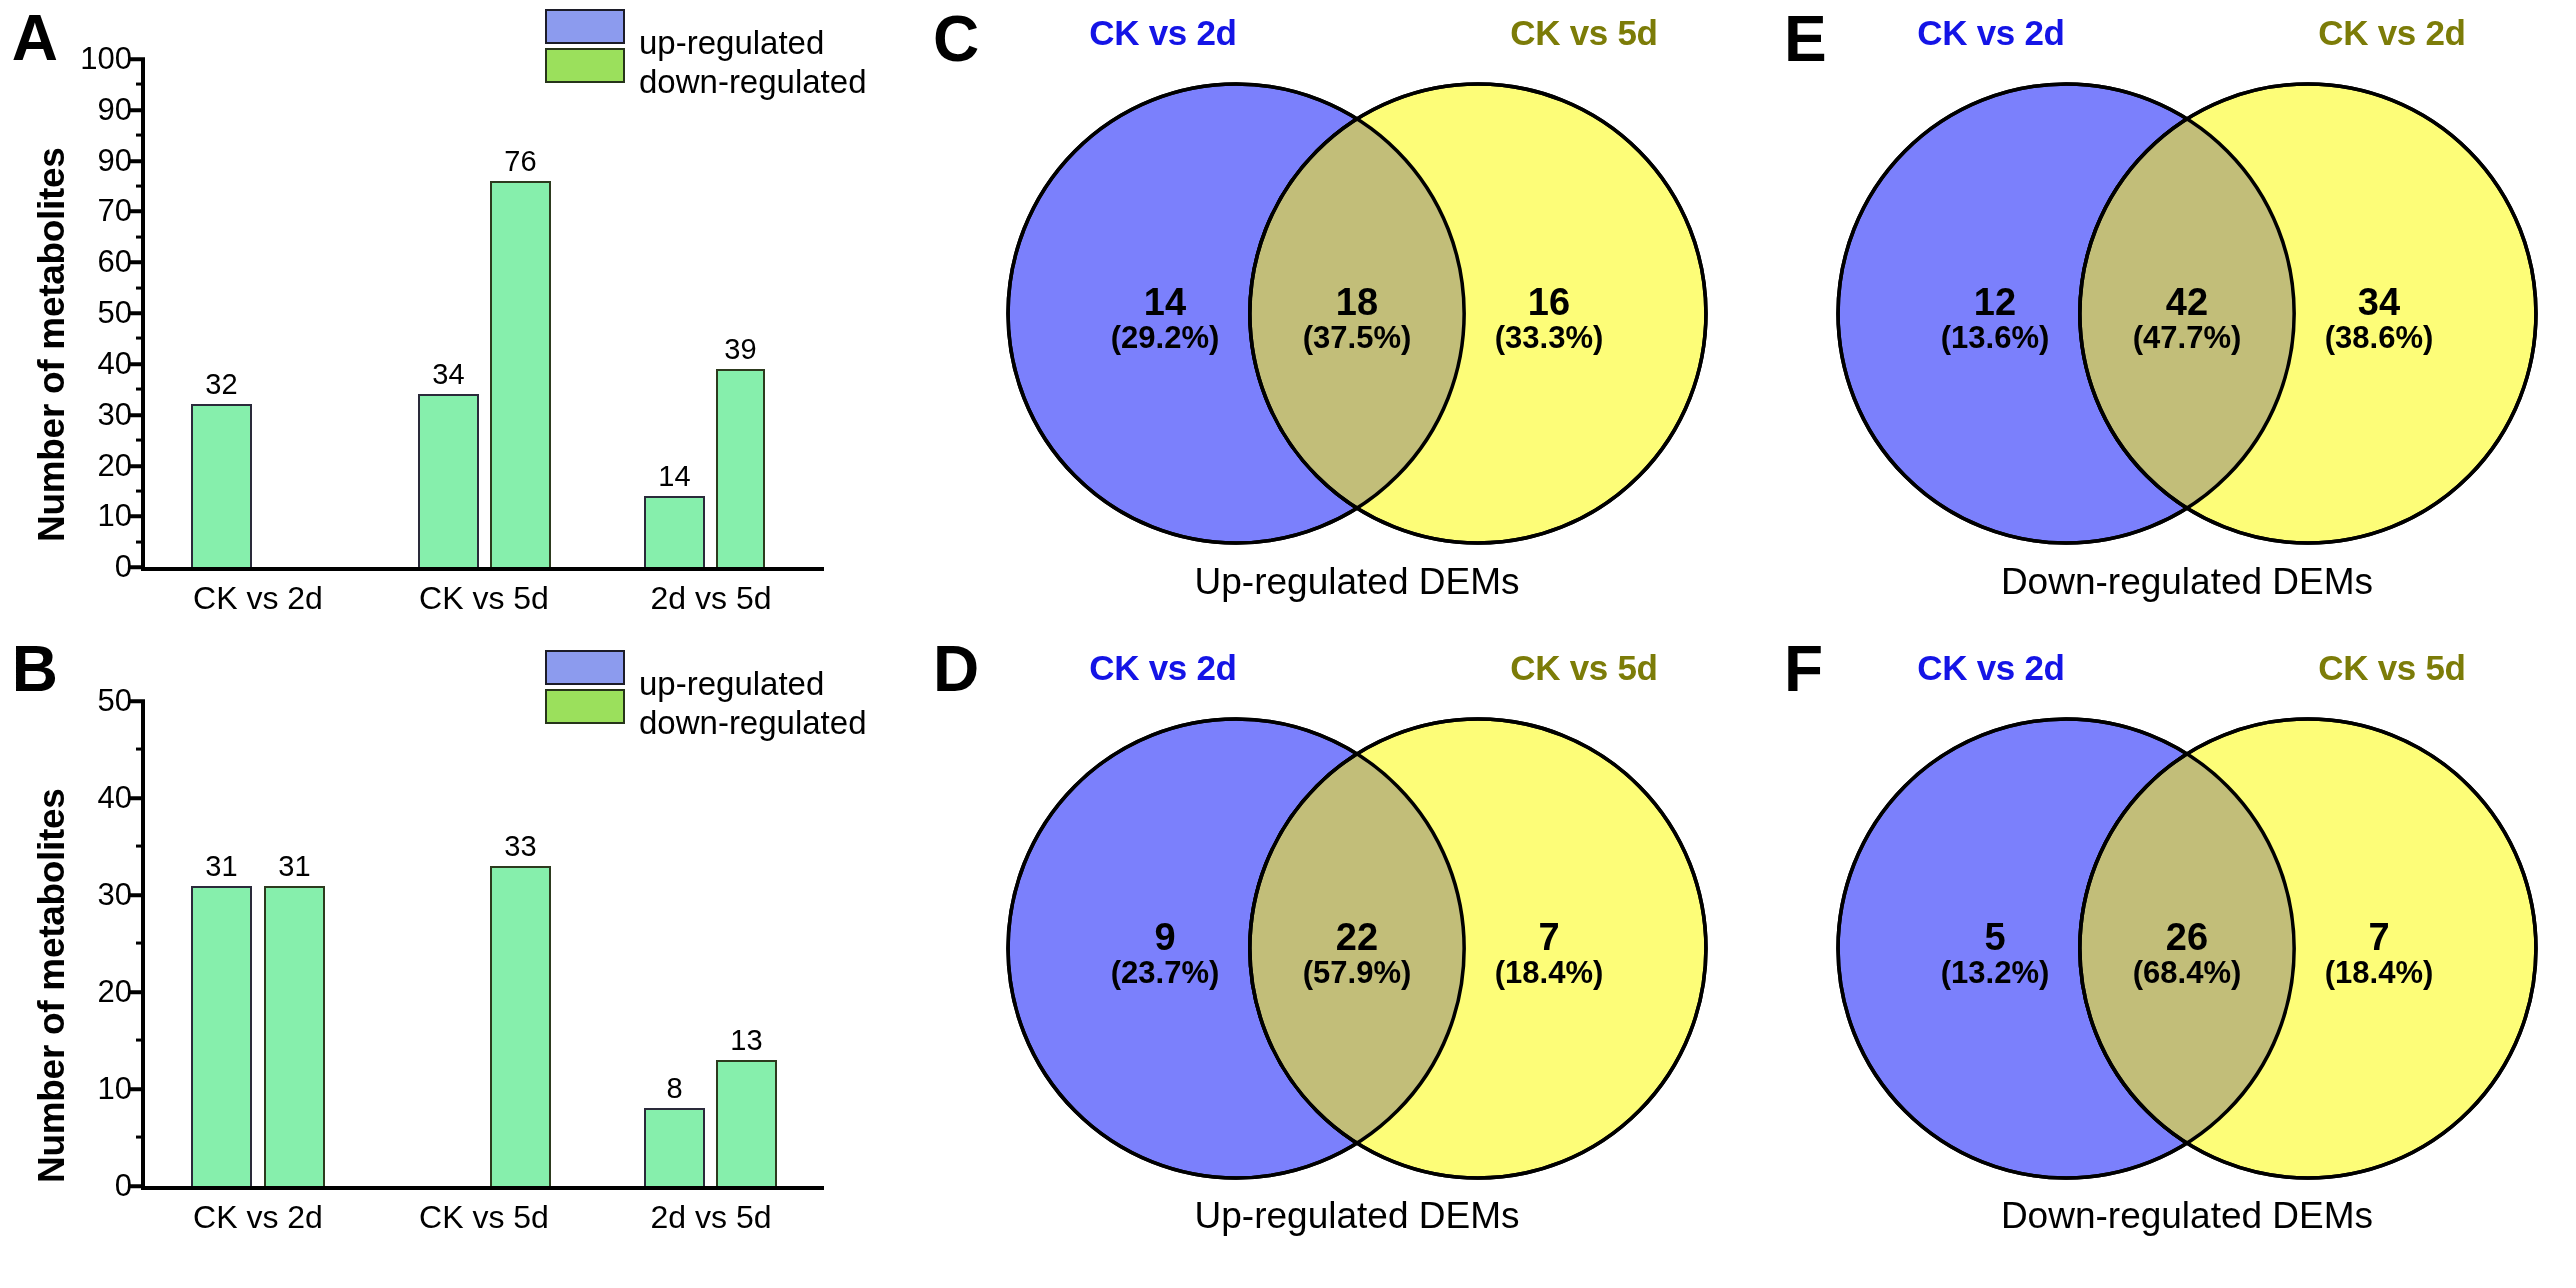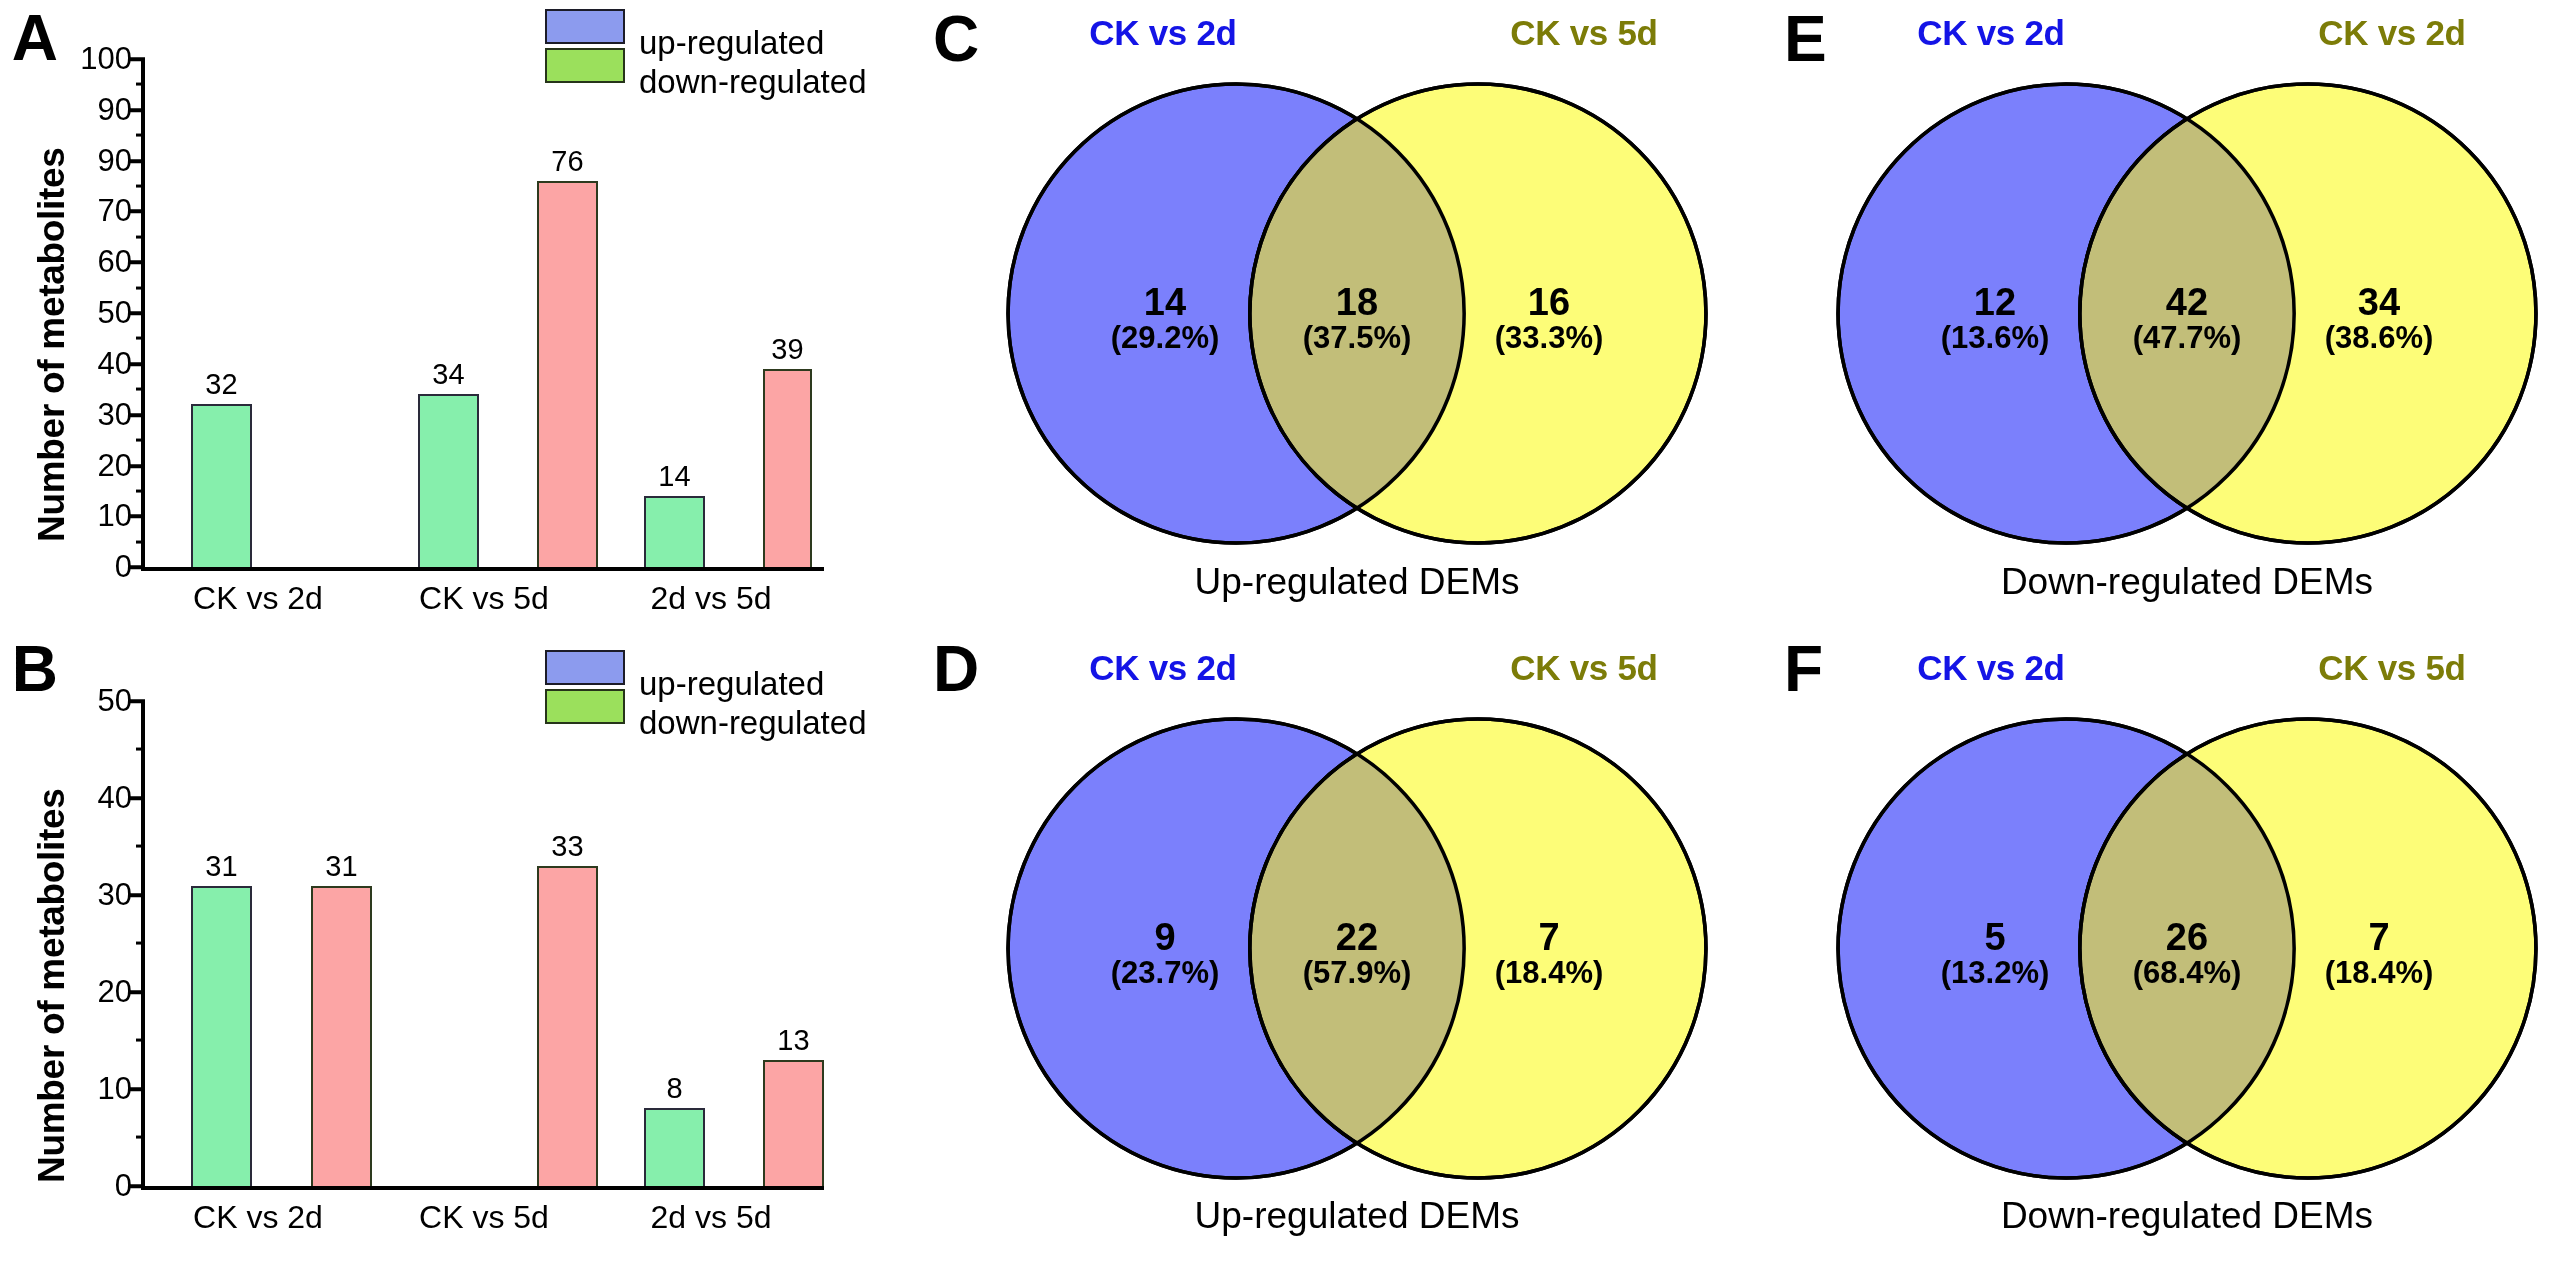--- a/index.html
+++ b/index.html
@@ -73,21 +73,21 @@
     transform: translateY(-50%);
   }
 
   .bar {
     position: absolute;
     bottom: 0;
     border: 2.9px solid #2a2a3a;
     border-bottom: none;
   }
   .bar.up   { background: #86efac; }
-  .bar.down { background: #fca5a5; border-color: #2d3a1e; margin-left: 47px; }
+  .bar.down { background: #86efac; border-color: #2d3a1e; }
 
   .bar-value {
     position: absolute;
     bottom: 100%;
     left: 50%;
     transform: translateX(-50%);
     margin-bottom: 5.3px;
     font-size: 29px;
     color: #000;
     white-space: nowrap;

